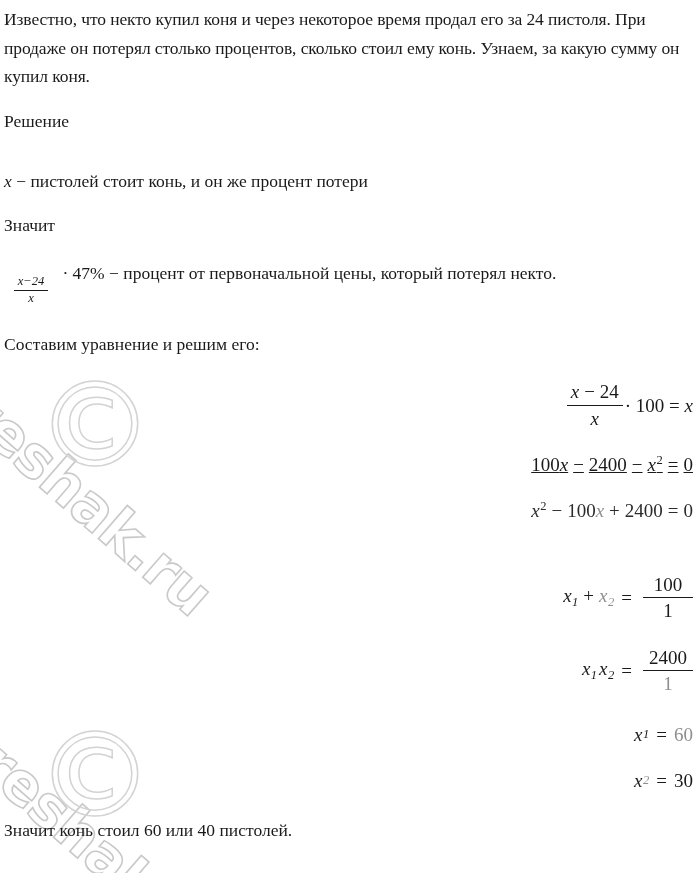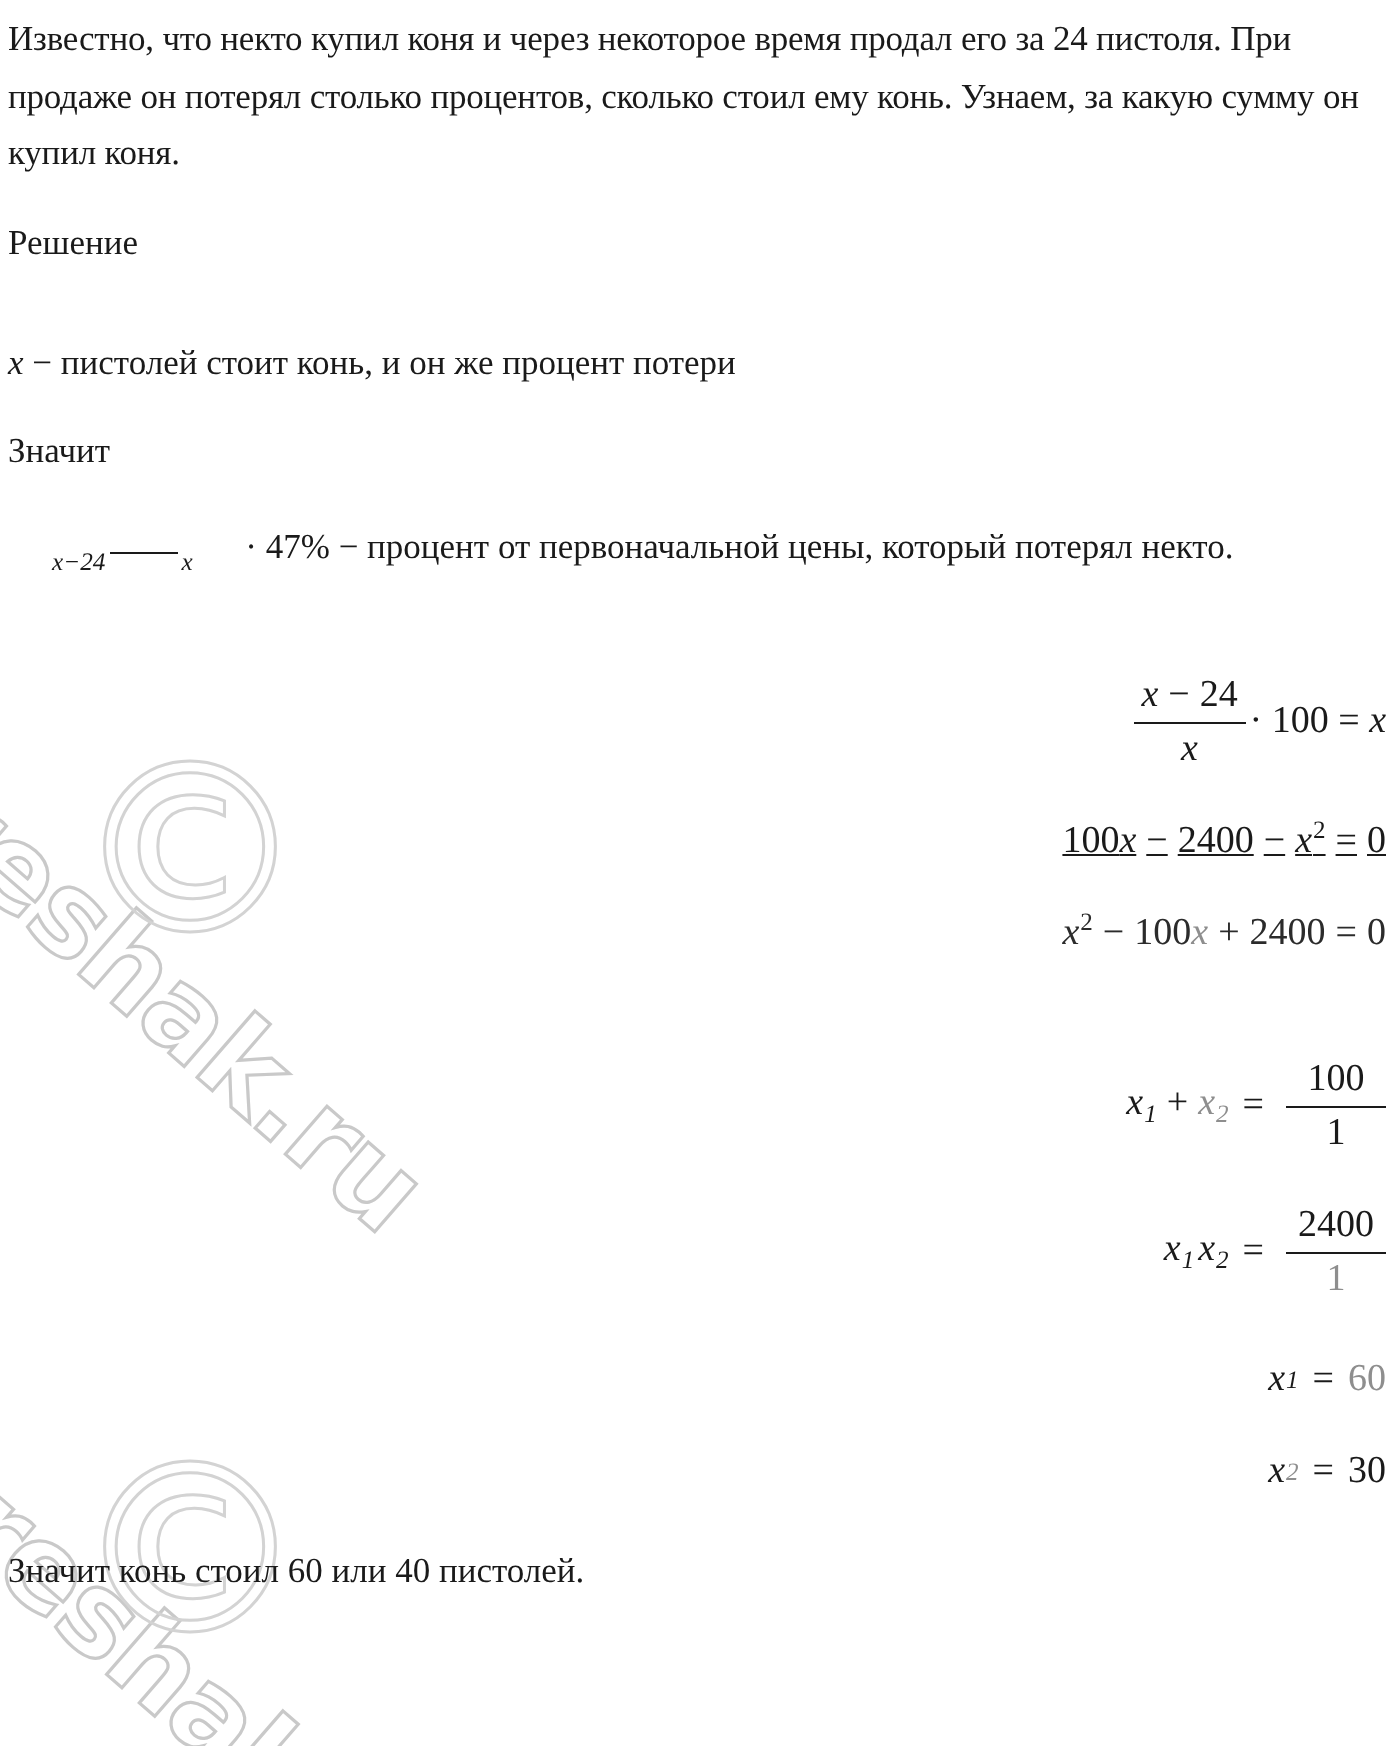--- a/index.html
+++ b/index.html
@@ -70,25 +70,26 @@
   sup.pow {
     font-size: 0.66em;
     font-style: normal;
     vertical-align: 0.55em;
     margin-left: 0.5px;
   }
 
   
   .frac-inline {
     display: inline-flex;
-    flex-direction: row;
+    flex-direction: column;
+    align-items: center;
     vertical-align: -0.55em;
     font-size: 0.72em;
     line-height: 1.08;
-    margin: 0 20px;
+    margin: 0 10px;
   }
   .frac-inline .top { padding: 0 2px; }
   .frac-inline .bar {
     width: 100%;
     min-width: 34px;
     border-top: 1.2px solid #1a1a1a;
     margin: 1px 0;
   }
   .frac-inline .bot { padding: 0 2px; }
 
@@ -198,20 +199,21 @@
   <p class="line" style="font-size:17.5px;">
     <span class="frac-inline">
       <span class="top" style="font-style:italic;">x−24</span>
       <span class="bar"></span>
       <span class="bot" style="font-style:italic;">x</span>
     </span><span>&nbsp;</span><span>· 47%</span><span>&nbsp;</span><span>− процент от первоначальной цены, который потерял некто.</span>
   </p>
 
   <div class="gap-lg"></div>
 
+  <p class="line">Составим уравнение и решим его:</p>
 
   <div class="gap-md"></div>
 
   <div class="math" style="height:56px; font-size:19px;">
     <span class="frac-mid">
       <span class="top">
         <span class="v">x</span><span class="op">−</span><span class="num">24</span>
       </span>
       <span class="bar"></span>
       <span class="bot v">x</span>

